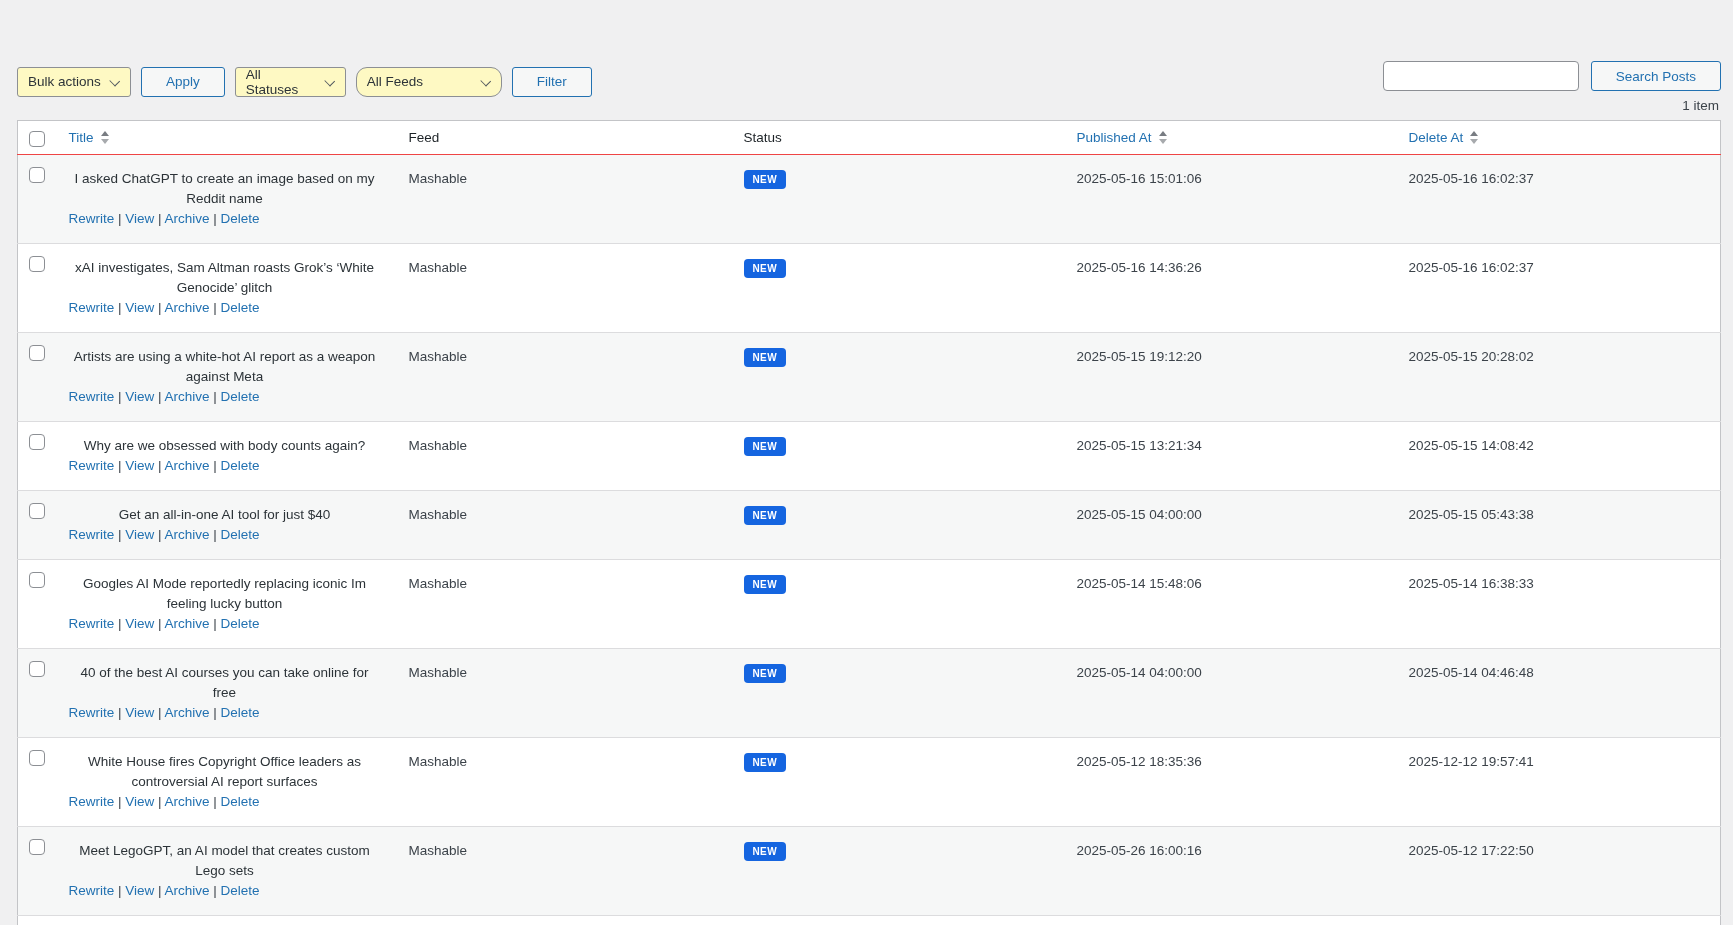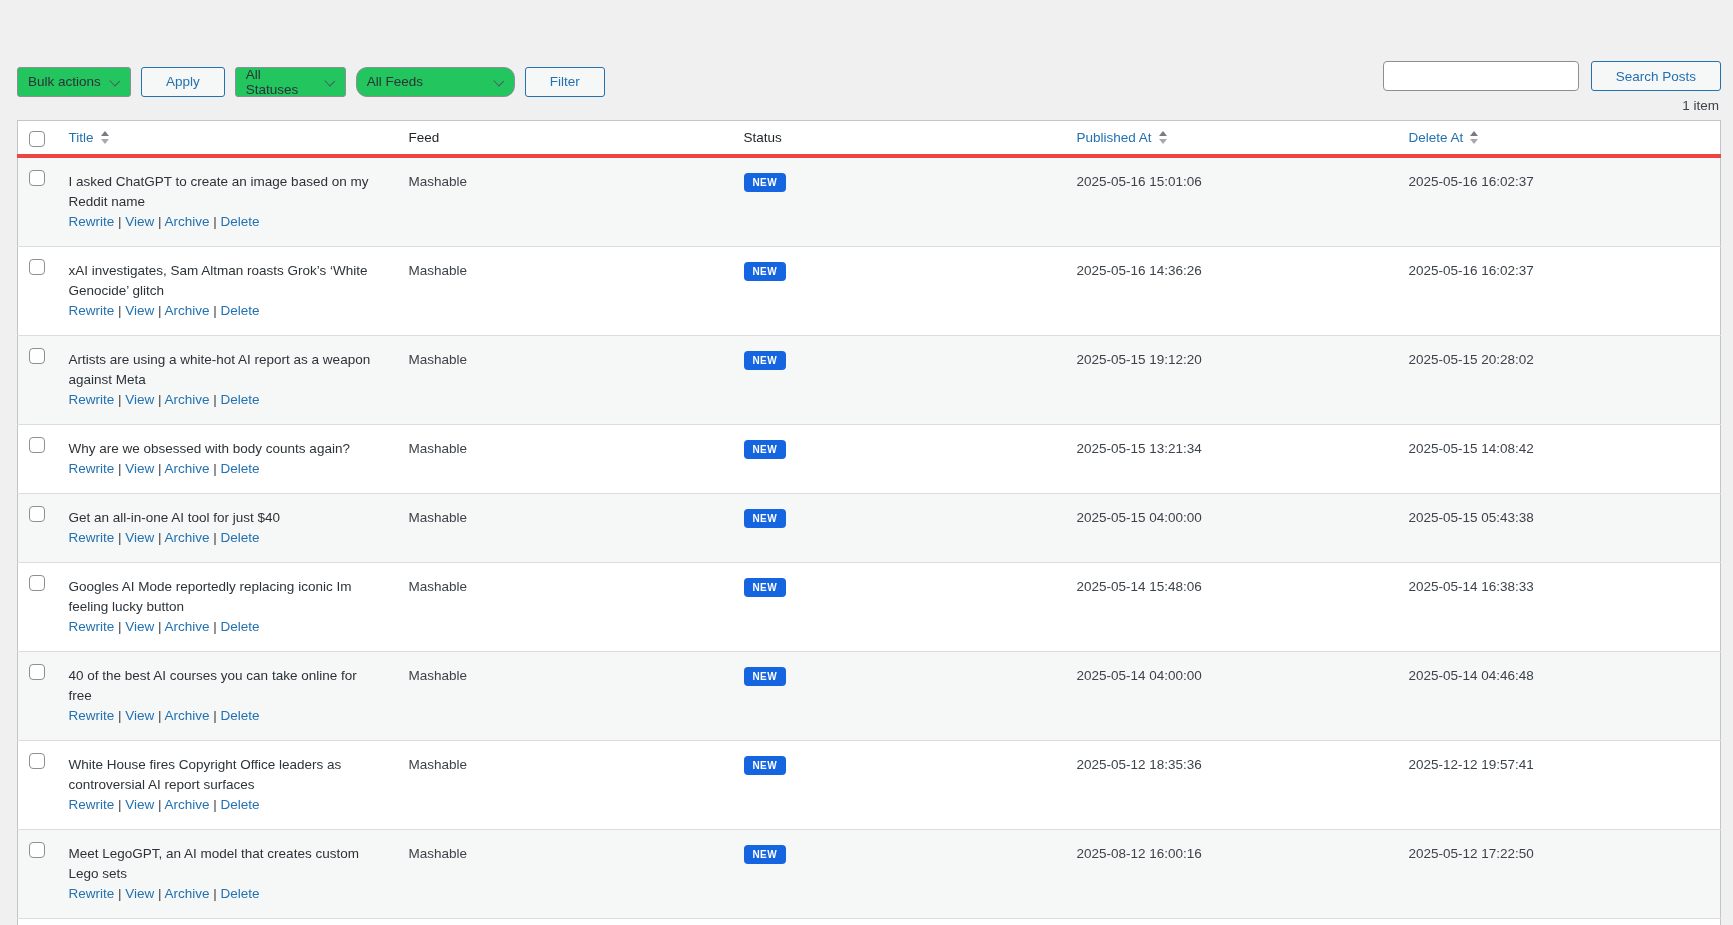--- a/index.html
+++ b/index.html
@@ -54,32 +54,32 @@
   
   .tablenav {
     margin-top: 36px;
     display: flex;
     align-items: center;
     gap: 10px;
   }
   .select {
     position: relative;
     height: 30px;
-    background: #22c55e;
+    background: #fef9c3;
     border: 1px solid #8c8f94;
     border-radius: 3px;
     display: inline-flex;
     align-items: center;
     padding: 0 28px 0 10px;
     color: #2c3338;
     cursor: pointer;
   }
   .select.w-bulk { width: 114px; }
   .select.w-status { width: 111px; }
-  .select.w-feeds { width: 159px; border-radius: 11px; }
+  .select.w-feeds { width: 146px; border-radius: 11px; }
   .chevron {
     position: absolute;
     right: 11px;
     top: 10px;
     width: 8px;
     height: 8px;
     border-right: 1.6px solid #50575e;
     border-bottom: 1.6px solid #50575e;
     transform: rotate(45deg) scale(1, 0.9);
     transform-origin: 60% 40%;
@@ -93,21 +93,21 @@
     border-collapse: collapse;
     background: #fff;
     border: 1px solid #c3c4c7;
     table-layout: fixed;
   }
   thead th {
     background: #fff;
     text-align: left;
     font-weight: 400;
     padding: 9px 10px;
-    border-bottom: 4px solid #ef4444;
+    border-bottom: 1px solid #ef4444;
     color: #1d2327;
     vertical-align: middle;
   }
   th.check-col, td.check-col { width: 41px; padding: 12px 0 0 11px; vertical-align: top; }
   thead th.check-col { padding-top: 10px; }
   col.c-title { width: 340px; }
   col.c-feed { width: 335px; }
   col.c-status { width: 333px; }
   col.c-pub { width: 332px; }
 
@@ -122,21 +122,21 @@
   .sort-arrows { display: inline-flex; flex-direction: column; gap: 3px; }
   .sort-arrows i { display: block; width: 0; height: 0; border-left: 4.5px solid transparent; border-right: 4.5px solid transparent; }
   .sort-arrows i.up { border-bottom: 5px solid #787c82; }
   .sort-arrows i.down { border-top: 5px solid #a7aaad; }
 
   tbody tr { border-top: 1px solid #dcdcde; }
   tbody tr:nth-child(odd) { background: #f6f7f7; }
   tbody tr:nth-child(even) { background: #fff; }
   tbody td { padding: 14px 10px; vertical-align: top; line-height: 20px; color: #3c434a; }
   td.col-title { color: #2c3338; }
-  .title-text { max-width: 312px; }
+  .title-text { max-width: 312px; text-align: center; }
   .row-actions { padding-top: 0; }
   .row-actions a { color: #2271b1; text-decoration: none; cursor: pointer; }
   .row-actions .sep { color: #3c434a; }
 
   .checkbox {
     display: inline-block;
     width: 16px;
     height: 16px;
     background: #fff;
     border: 1px solid #8c8f94;
@@ -325,21 +325,21 @@
   </tr>
 
   <tr>
     <td class="check-col"><span class="checkbox"></span></td>
     <td class="col-title">
       <div class="title-text">Meet LegoGPT, an AI model that creates custom Lego sets</div>
       <div class="row-actions"><a>Rewrite</a><span class="sep"> | </span><a>View</a><span class="sep"> | </span><a>Archive</a><span class="sep"> | </span><a>Delete</a></div>
     </td>
     <td>Mashable</td>
     <td><span class="badge">NEW</span></td>
-    <td>2025-08-12 16:00:16</td>
+    <td>2025-05-26 16:00:16</td>
     <td>2025-05-12 17:22:50</td>
   </tr>
 
   <tr>
     <td class="check-col"></td>
     <td class="col-title">
       
       
     </td>
     <td>AI GPT Journal</td>

